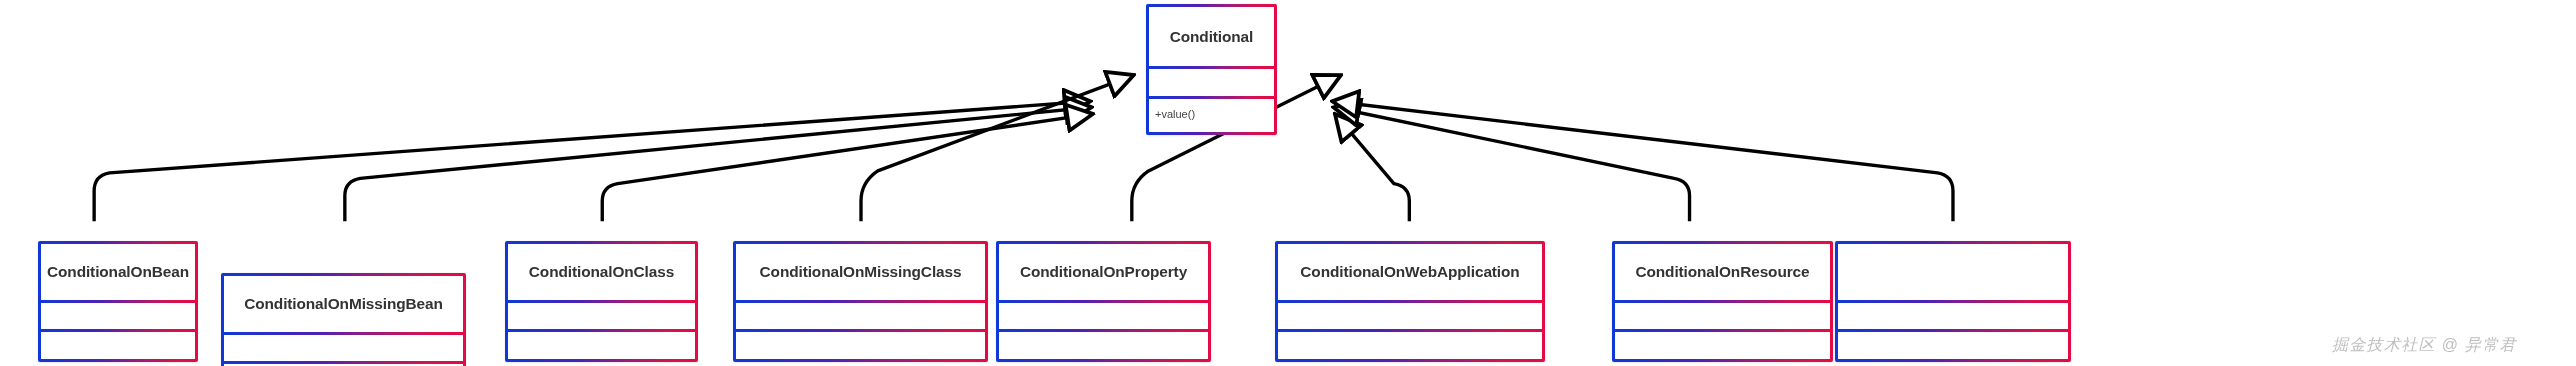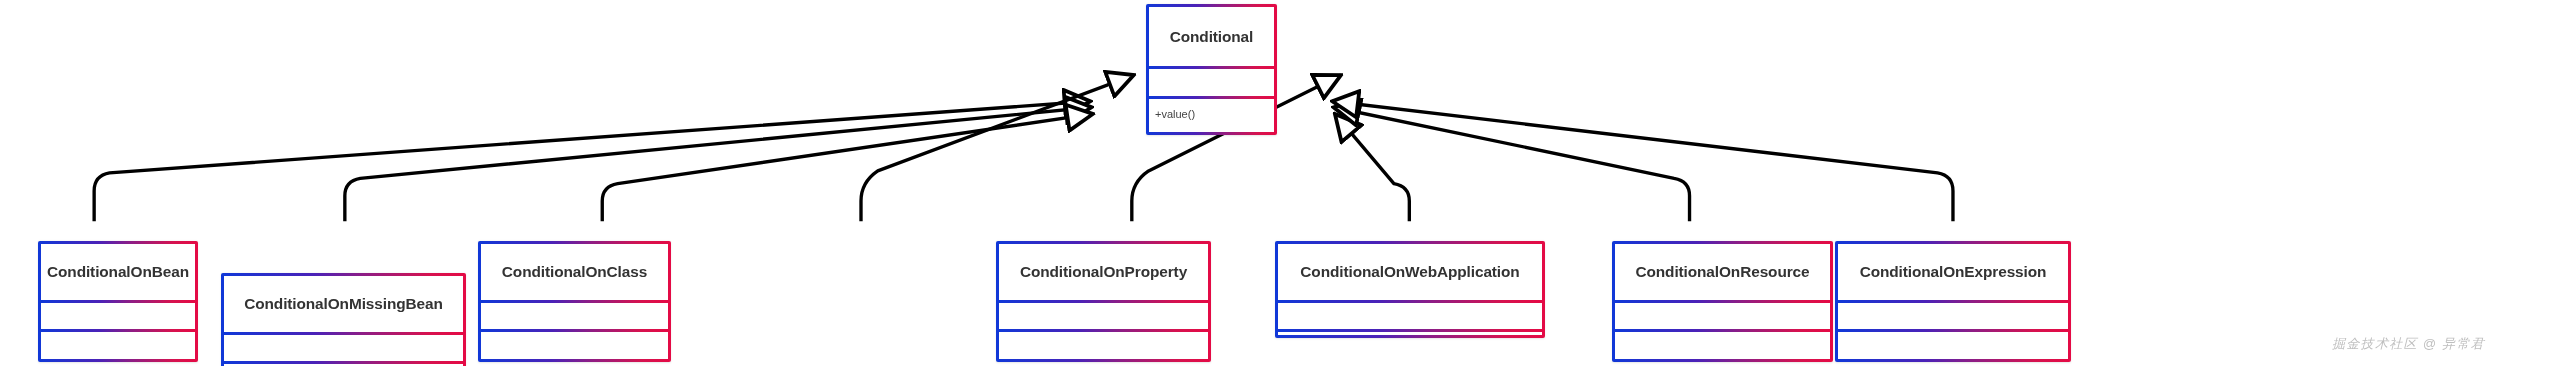--- a/index.html
+++ b/index.html
@@ -96,21 +96,21 @@
   }
   .child-class .c-title   { height: 56px; }
   .child-class .c-attrs   { height: 29px; }
   .child-class .c-methods { height: 29px; }
 
   
   #watermark {
     position: absolute;
     left: 2332px;
     top: 335px;
-    font-size: 13px;
+    font-size: 16px;
     color: rgba(120,120,120,0.48);
     letter-spacing: 1.3px;
     white-space: nowrap;
     z-index: 5;
     font-style: italic;
     text-shadow: 0 0.7px 0 rgba(255,255,255,0.7);
   }
 </style>
 </head>
 <body>
@@ -165,65 +165,71 @@
   <div class="uml-class child-class" style="left: 221px; width: 245px; top: 241px; height: 121px; margin-top: 32px;">
     <div class="uml-compartment c-title">
       <div class="uml-title">ConditionalOnMissingBean</div>
     </div>
     <div class="uml-divider" style="top:56px"></div>
     <div class="uml-compartment c-attrs"></div>
     <div class="uml-divider" style="top:85px"></div>
     <div class="uml-compartment c-methods"></div>
   </div>
 
-  <div class="uml-class child-class" style="left: 478px; width: 193px; top: 241px; height: 121px;">
+  <div class="uml-class child-class" style="left: 505px; width: 193px; top: 241px; height: 121px;">
     <div class="uml-compartment c-title">
       <div class="uml-title">ConditionalOnClass</div>
     </div>
     <div class="uml-divider" style="top:56px"></div>
     <div class="uml-compartment c-attrs"></div>
     <div class="uml-divider" style="top:85px"></div>
     <div class="uml-compartment c-methods"></div>
   </div>
 
+  <div class="uml-class child-class" style="left: 733px; width: 255px; top: 241px; height: 121px;">
+    <div class="uml-compartment c-title">
+      <div class="uml-title">ConditionalOnMissingClass</div>
+    </div>
+    <div class="uml-divider" style="top:56px"></div>
+    <div class="uml-compartment c-attrs"></div>
+    <div class="uml-divider" style="top:85px"></div>
+    <div class="uml-compartment c-methods"></div>
+  </div>
 
   <div class="uml-class child-class" style="left: 996px; width: 215px; top: 241px; height: 121px;">
     <div class="uml-compartment c-title">
       <div class="uml-title">ConditionalOnProperty</div>
     </div>
     <div class="uml-divider" style="top:56px"></div>
     <div class="uml-compartment c-attrs"></div>
     <div class="uml-divider" style="top:85px"></div>
     <div class="uml-compartment c-methods"></div>
   </div>
 
-  <div class="uml-class child-class" style="left: 1275px; width: 270px; top: 241px; height: 97px;">
+  <div class="uml-class child-class" style="left: 1275px; width: 270px; top: 241px; height: 121px;">
     <div class="uml-compartment c-title">
       <div class="uml-title">ConditionalOnWebApplication</div>
     </div>
     <div class="uml-divider" style="top:56px"></div>
     <div class="uml-compartment c-attrs"></div>
     <div class="uml-divider" style="top:85px"></div>
     <div class="uml-compartment c-methods"></div>
   </div>
 
   <div class="uml-class child-class" style="left: 1612px; width: 221px; top: 241px; height: 121px;">
     <div class="uml-compartment c-title">
       <div class="uml-title">ConditionalOnResource</div>
     </div>
     <div class="uml-divider" style="top:56px"></div>
     <div class="uml-compartment c-attrs"></div>
     <div class="uml-divider" style="top:85px"></div>
     <div class="uml-compartment c-methods"></div>
   </div>
 
   <div class="uml-class child-class" style="left: 1835px; width: 236px; top: 241px; height: 121px;">
-    <div class="uml-compartment c-title">
-      <div class="uml-title">ConditionalOnExpression</div>
-    </div>
     <div class="uml-divider" style="top:56px"></div>
     <div class="uml-compartment c-attrs"></div>
     <div class="uml-divider" style="top:85px"></div>
     <div class="uml-compartment c-methods"></div>
   </div>
 
   <div id="watermark">掘金技术社区 @ 异常君</div>
 
 </div>
 

